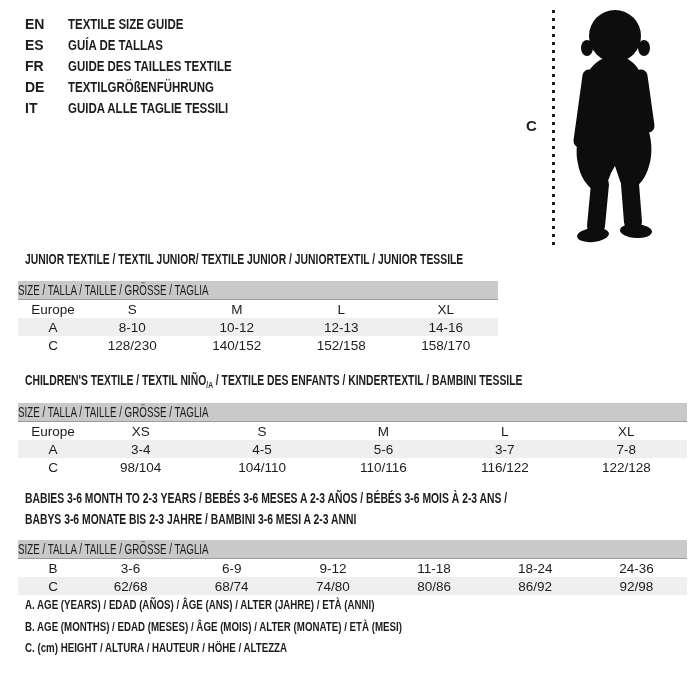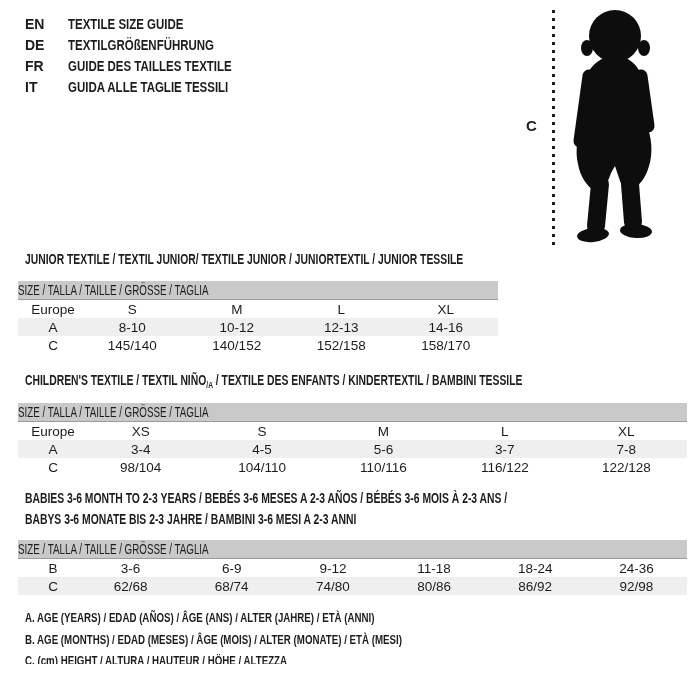--- a/index.html
+++ b/index.html
@@ -45,40 +45,44 @@
   #babies-table{left:18px;top:540px;width:669px;}
   .sizetable td{height:18px;padding:0;text-align:center;white-space:nowrap;}
   .sizetable td.lbl{text-align:center;padding-left:8px;}
   .sizetable tr.hdr td{
     background:var(--header-bar-color);text-align:left;padding-left:0;
     border-bottom:1px solid #9b9b9b;
   }
   .hdr-text{display:inline-block;transform:scaleX(0.7);transform-origin:0 50%;white-space:nowrap;font-size:14px;}
   .sizetable tr.stripe td{background:var(--stripe-color);}
   
-  .footnotes{position:absolute;left:25px;top:607px;font-weight:bold;font-size:13.5px;line-height:21.5px;}
+  .footnotes{position:absolute;left:25px;top:594px;font-weight:bold;font-size:13.5px;line-height:21.5px;}
   .footnote{white-space:nowrap;transform:scaleX(0.72);transform-origin:0 50%;}
 </style>
 </head>
 <body>
 
 <div class="canvas">
 
   <div class="languages">
     <div class="lang-row">
       <span class="lang-code">EN</span>
       <span class="lang-label">TEXTILE SIZE GUIDE</span>
     </div>
     <div class="lang-row">
+      <span class="lang-code">ES</span>
+      <span class="lang-label">GUÍA DE TALLAS</span>
+    </div>
+    <div class="lang-row">
+      <span class="lang-code">FR</span>
+      <span class="lang-label">GUIDE DES TAILLES TEXTILE</span>
+    </div>
+    <div class="lang-row">
       <span class="lang-code">DE</span>
       <span class="lang-label">TEXTILGRÖßENFÜHRUNG</span>
-    </div>
-    <div class="lang-row">
-      <span class="lang-code">FR</span>
-      <span class="lang-label">GUIDE DES TAILLES TEXTILE</span>
     </div>
     <div class="lang-row">
       <span class="lang-code">IT</span>
       <span class="lang-label">GUIDA ALLE TAGLIE TESSILI</span>
     </div>
   </div>
 
   <div class="measure-line"></div>
   <div class="measure-label">C</div>
   <svg class="figure-icon" width="108" height="240" viewBox="0 0 108 240" aria-hidden="true">
@@ -116,21 +120,21 @@
     </tr>
     <tr class="stripe">
       <td class="lbl">A</td>
       <td>8-10</td>
       <td>10-12</td>
       <td>12-13</td>
       <td>14-16</td>
     </tr>
     <tr>
       <td class="lbl">C</td>
-      <td>145/140</td>
+      <td>128/230</td>
       <td>140/152</td>
       <td>152/158</td>
       <td>158/170</td>
     </tr>
   </tbody>
     </table>
 
   <div class="section-title" id="children-title">
     <span>CHILDREN'S TEXTILE / TEXTIL NIÑO</span><span class="subsc">/A</span><span> / TEXTILE DES ENFANTS / KINDERTEXTIL / BAMBINI TESSILE</span>
   </div>

